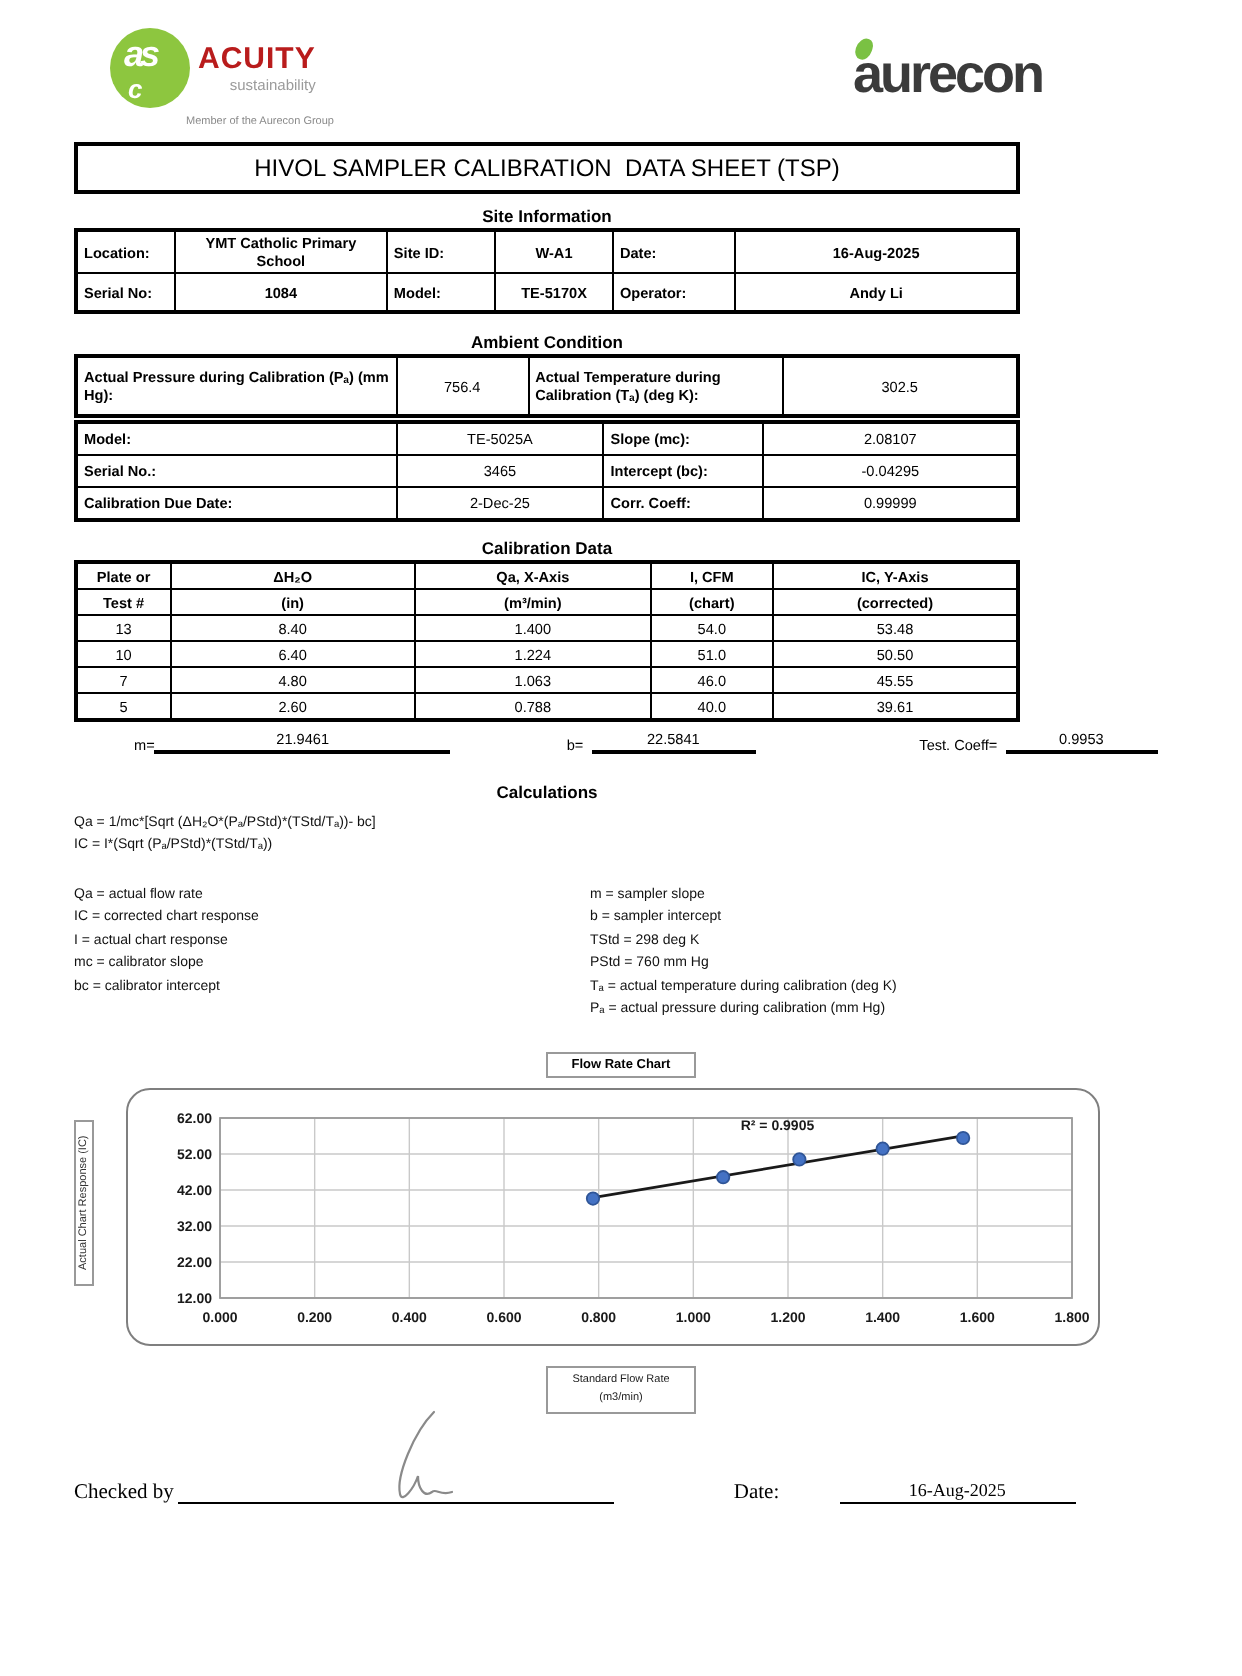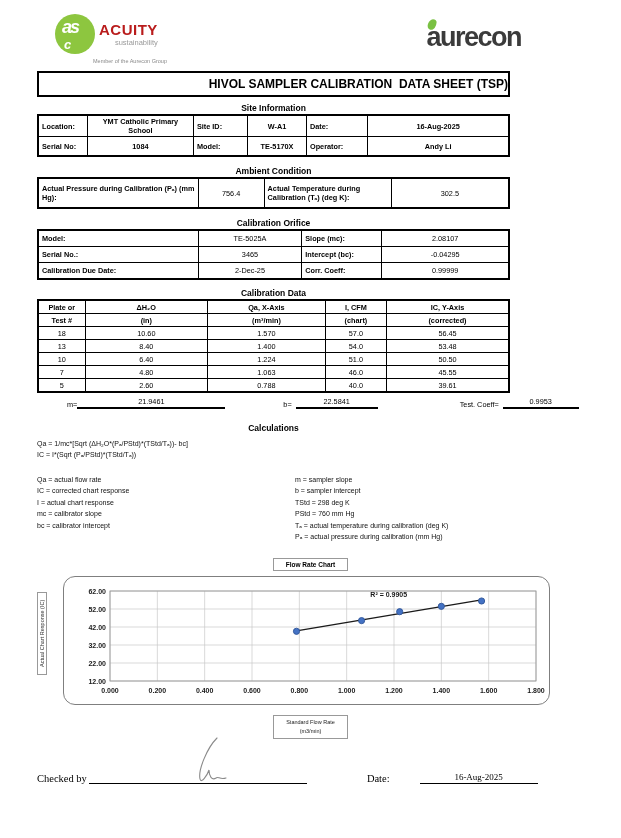--- a/index.html
+++ b/index.html
@@ -11,22 +11,22 @@
   .acuity-circle{width:40px;height:40px;border-radius:50%;background:#8dc63f;position:relative;flex:0 0 auto;}
   .mono-top{position:absolute;top:3px;left:7px;color:#fff;font-style:italic;font-weight:bold;font-size:18px;letter-spacing:-2px;}
   .mono-bottom{position:absolute;bottom:2px;left:9px;color:#fff;font-style:italic;font-weight:bold;font-size:13px;}
   .acuity-name{font-size:15px;font-weight:bold;color:#b91c1c;letter-spacing:0.5px;line-height:1;}
   .acuity-tag{font-size:7.5px;color:#9b9b9b;text-align:right;margin-top:1px;}
   .acuity-member{font-size:5.5px;color:#8a8a8a;text-align:center;margin-top:4px;width:150px;}
   .aurecon{position:relative;font-size:27px;font-weight:bold;color:#3b3b3b;letter-spacing:-1.5px;margin-top:10px;line-height:1;}
   .aurecon-leaf{position:absolute;top:-5px;left:2px;width:8px;height:11px;background:#7ac143;
                 border-radius:60% 40% 55% 45%;transform:rotate(18deg);}
   
-  .title-box{margin:7px 0 0 37px;width:469px;border:2px solid #000;text-align:right;
-             font-weight:bold;font-size:12px;padding:4px 0;white-space:pre;}
+  .title-box{margin:7px 0 0 37px;width:469px;border:2px solid #000;text-align:center;
+             font-weight:normal;font-size:12px;padding:4px 0;white-space:pre;}
   
   .sec-head{width:473px;margin-left:37px;text-align:center;font-weight:bold;font-size:8.5px;}
   table{border-collapse:collapse;width:473px;margin-left:37px;table-layout:fixed;}
   table.tbl{border:2px solid #000;}
   td{border:1px solid #000;font-size:7.3px;padding:1px 3px;vertical-align:middle;overflow:hidden;}
   .lbl{font-weight:bold;text-align:left;}
   .val{text-align:center;}
   .valb{text-align:center;font-weight:bold;}
   .site-tbl td{height:16px;}
   .amb-tbl td{height:26px;}
@@ -134,21 +134,20 @@
     <tbody>
         <tr>
       <td class="lbl">Actual Pressure during Calibration (Pₐ) (mm Hg):</td>
       <td class="val">756.4</td>
       <td class="lbl">Actual Temperature during Calibration (Tₐ) (deg K):</td>
       <td class="val">302.5</td>
     </tr>
   </tbody>
     </table>
 
-  <div class="sec-head" style="margin-top:9px;">Calibration Orifice</div>
   <table class="tbl ori-tbl" style="margin-top:1px;">
     <colgroup>
         <col style="width:34%">
         <col style="width:22%">
         <col style="width:17%">
         <col style="width:27%">
       </colgroup>
     <tbody>
         <tr>
       <td class="lbl">Model:</td>
@@ -187,27 +186,20 @@
       <td class="hdr">Qa, X-Axis</td>
       <td class="hdr">I, CFM</td>
       <td class="hdr">IC, Y-Axis</td>
     </tr>
     <tr>
       <td class="hdr">Test #</td>
       <td class="hdr">(in)</td>
       <td class="hdr">(m³/min)</td>
       <td class="hdr">(chart)</td>
       <td class="hdr">(corrected)</td>
-    </tr>
-    <tr>
-      <td>18</td>
-      <td>10.60</td>
-      <td>1.570</td>
-      <td>57.0</td>
-      <td>56.45</td>
     </tr>
     <tr>
       <td>13</td>
       <td>8.40</td>
       <td>1.400</td>
       <td>54.0</td>
       <td>53.48</td>
     </tr>
     <tr>
       <td>10</td>

